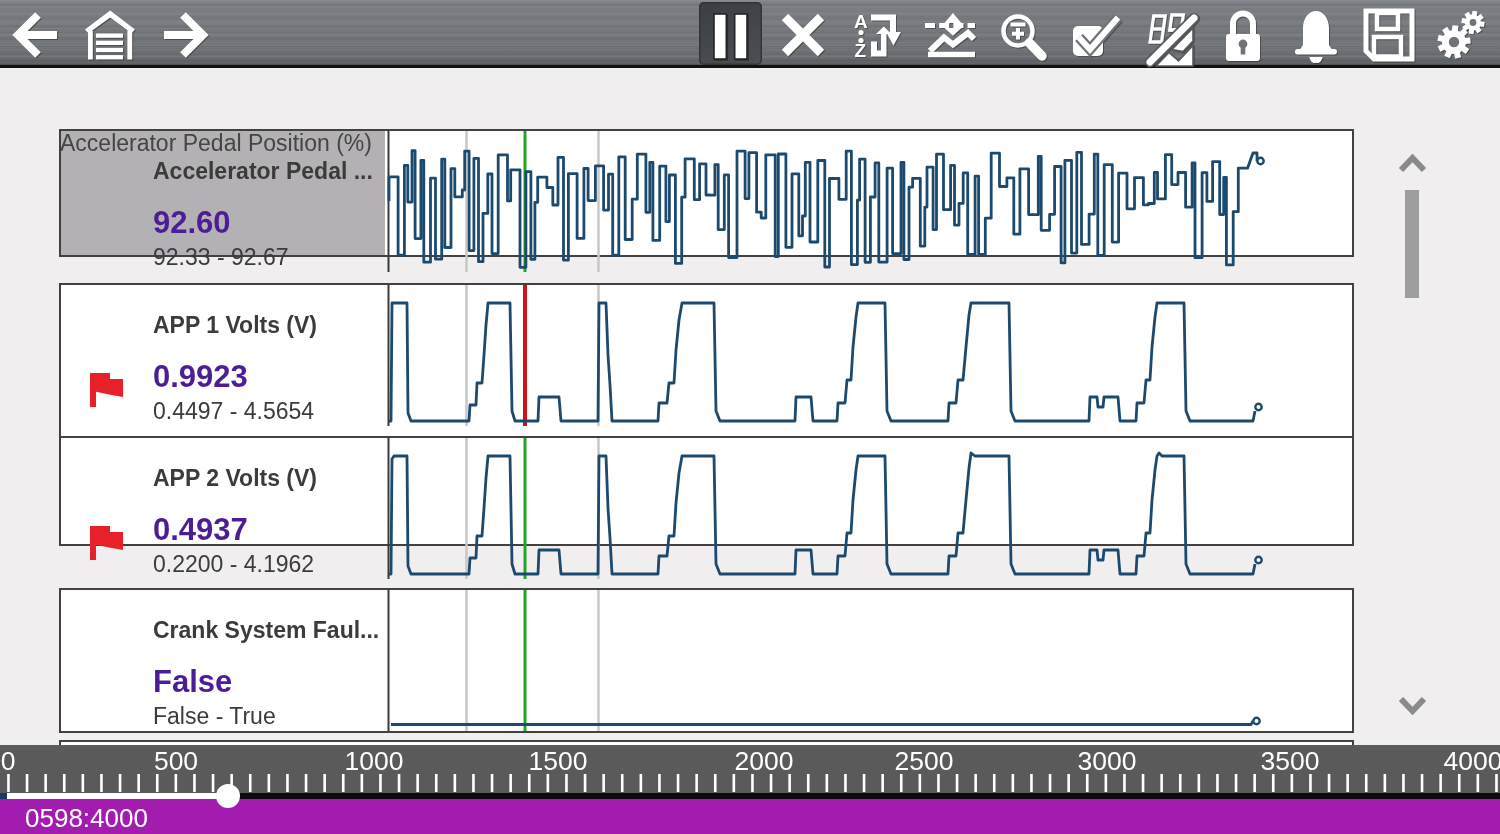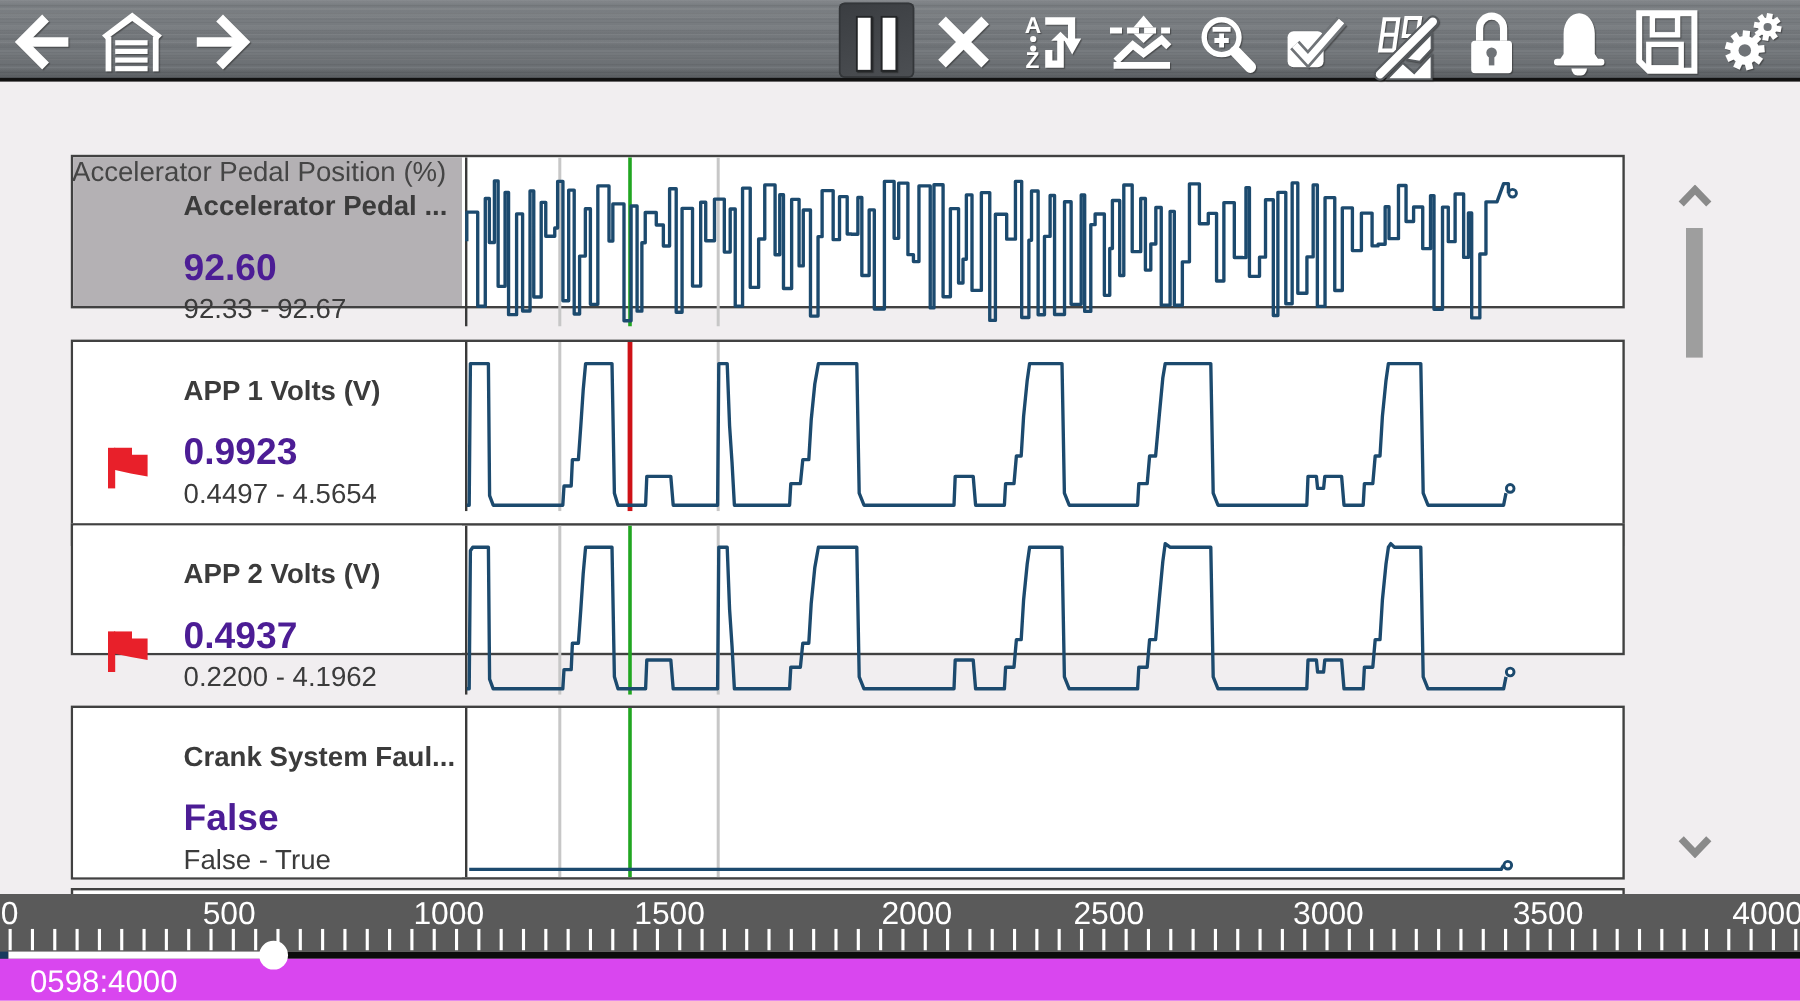--- a/index.html
+++ b/index.html
@@ -26,21 +26,21 @@
 .chart { position:absolute; left:324px; top:0; }
 .sb-thumb { position:absolute; left:1405px; top:190px; width:14px; height:108px; background:#9e9e9e; }
 .chev { position:absolute; left:1398px; width:29px; height:19px; }
 .axis { position:absolute; left:0; top:745px; width:1500px; height:48px; background:#5a5a5a; }
 .axl { position:absolute; top:1px; font-size:26.5px; color:#fff; }
 .ticks { position:absolute; left:0; top:29px; }
 .track { position:absolute; left:0; top:793px; width:1500px; height:6px; background:#0c0c0c; }
 .track .cap { position:absolute; left:0; top:0; width:7px; height:6px; background:#17395e; }
 .track .fill { position:absolute; left:7px; top:0; width:221px; height:6px; background:#fff; }
 .thumb { position:absolute; left:216px; top:784px; width:24px; height:24px; border-radius:50%; background:#fff; }
-.bluebar { position:absolute; left:0; top:799px; width:1500px; height:35px; background:#d946ef; }
+.bluebar { position:absolute; left:0; top:799px; width:1500px; height:35px; background:#a21caf; }
 .bluebar span { position:absolute; left:25px; top:4px; font-size:26px; color:#fff; }
 .row5 { position:absolute; left:59px; top:740px; width:1295px; height:12px; border:2px solid #414141; background:#fff; }
 </style></head>
 <body>
 <div class="row5"></div>
 <div class="row" style="top:129px;height:128px;">
 <div class="lab sel">
       <div class="t1">Accelerator Pedal ...</div>
       <div class="t2">92.60</div>
       <div class="t3">92.33 - 92.67</div>
@@ -110,21 +110,21 @@
 <div class="ptitle">Accelerator Pedal Position (%)</div>
 <svg class="chev" style="top:154px;" viewBox="0 0 29 19">
     <path d="M3 16 L14.5 4 L26 16" fill="none" stroke="#8a8a8a" stroke-width="6"></path>
   </svg>
 <div class="sb-thumb"></div>
 <svg class="chev" style="top:696px;" viewBox="0 0 29 19">
     <path d="M3 3 L14.5 15 L26 3" fill="none" stroke="#8a8a8a" stroke-width="6"></path>
   </svg>
 <div class="axis">
     <span class="axl" style="left:8px;transform:translateX(-50%);">0</span>
-    <span class="axl" style="left:191px;transform:translateX(-50%);">500</span>
+    <span class="axl" style="left:176px;transform:translateX(-50%);">500</span>
     <span class="axl" style="left:374px;transform:translateX(-50%);">1000</span>
     <span class="axl" style="left:558px;transform:translateX(-50%);">1500</span>
     <span class="axl" style="left:764px;transform:translateX(-50%);">2000</span>
     <span class="axl" style="left:924px;transform:translateX(-50%);">2500</span>
     <span class="axl" style="left:1107px;transform:translateX(-50%);">3000</span>
     <span class="axl" style="left:1290px;transform:translateX(-50%);">3500</span>
     <span class="axl" style="left:1473px;transform:translateX(-50%);">4000</span>
     <svg class="ticks" width="1500" height="18" viewBox="0 0 1500 18">
       <path d="M8.45 0V18M27.05 0V18M45.65 0V18M64.25 0V18M82.85 0V18M101.45 0V18M120.05 0V18M138.65 0V18M157.25 0V18M175.85 0V18M194.45 0V18M213.05 0V18M231.65 0V18M250.25 0V18M268.85 0V18M287.45 0V18M306.05 0V18M324.65 0V18M343.25 0V18M361.85 0V18M380.45 0V18M399.05 0V18M417.65 0V18M436.25 0V18M454.85 0V18M473.45 0V18M492.05 0V18M510.65 0V18M529.25 0V18M547.85 0V18M566.45 0V18M585.05 0V18M603.65 0V18M622.25 0V18M640.85 0V18M659.45 0V18M678.05 0V18M696.65 0V18M715.25 0V18M733.85 0V18M752.45 0V18M771.05 0V18M789.65 0V18M808.25 0V18M826.85 0V18M845.45 0V18M864.05 0V18M882.65 0V18M901.25 0V18M919.85 0V18M938.45 0V18M957.05 0V18M975.65 0V18M994.25 0V18M1012.85 0V18M1031.45 0V18M1050.05 0V18M1068.65 0V18M1087.25 0V18M1105.85 0V18M1124.45 0V18M1143.05 0V18M1161.65 0V18M1180.25 0V18M1198.85 0V18M1217.45 0V18M1236.05 0V18M1254.65 0V18M1273.25 0V18M1291.85 0V18M1310.45 0V18M1329.05 0V18M1347.65 0V18M1366.25 0V18M1384.85 0V18M1403.45 0V18M1422.05 0V18M1440.65 0V18M1459.25 0V18M1477.85 0V18M1496.45 0V18" stroke="#fff" stroke-width="2.6"></path>
     </svg>

